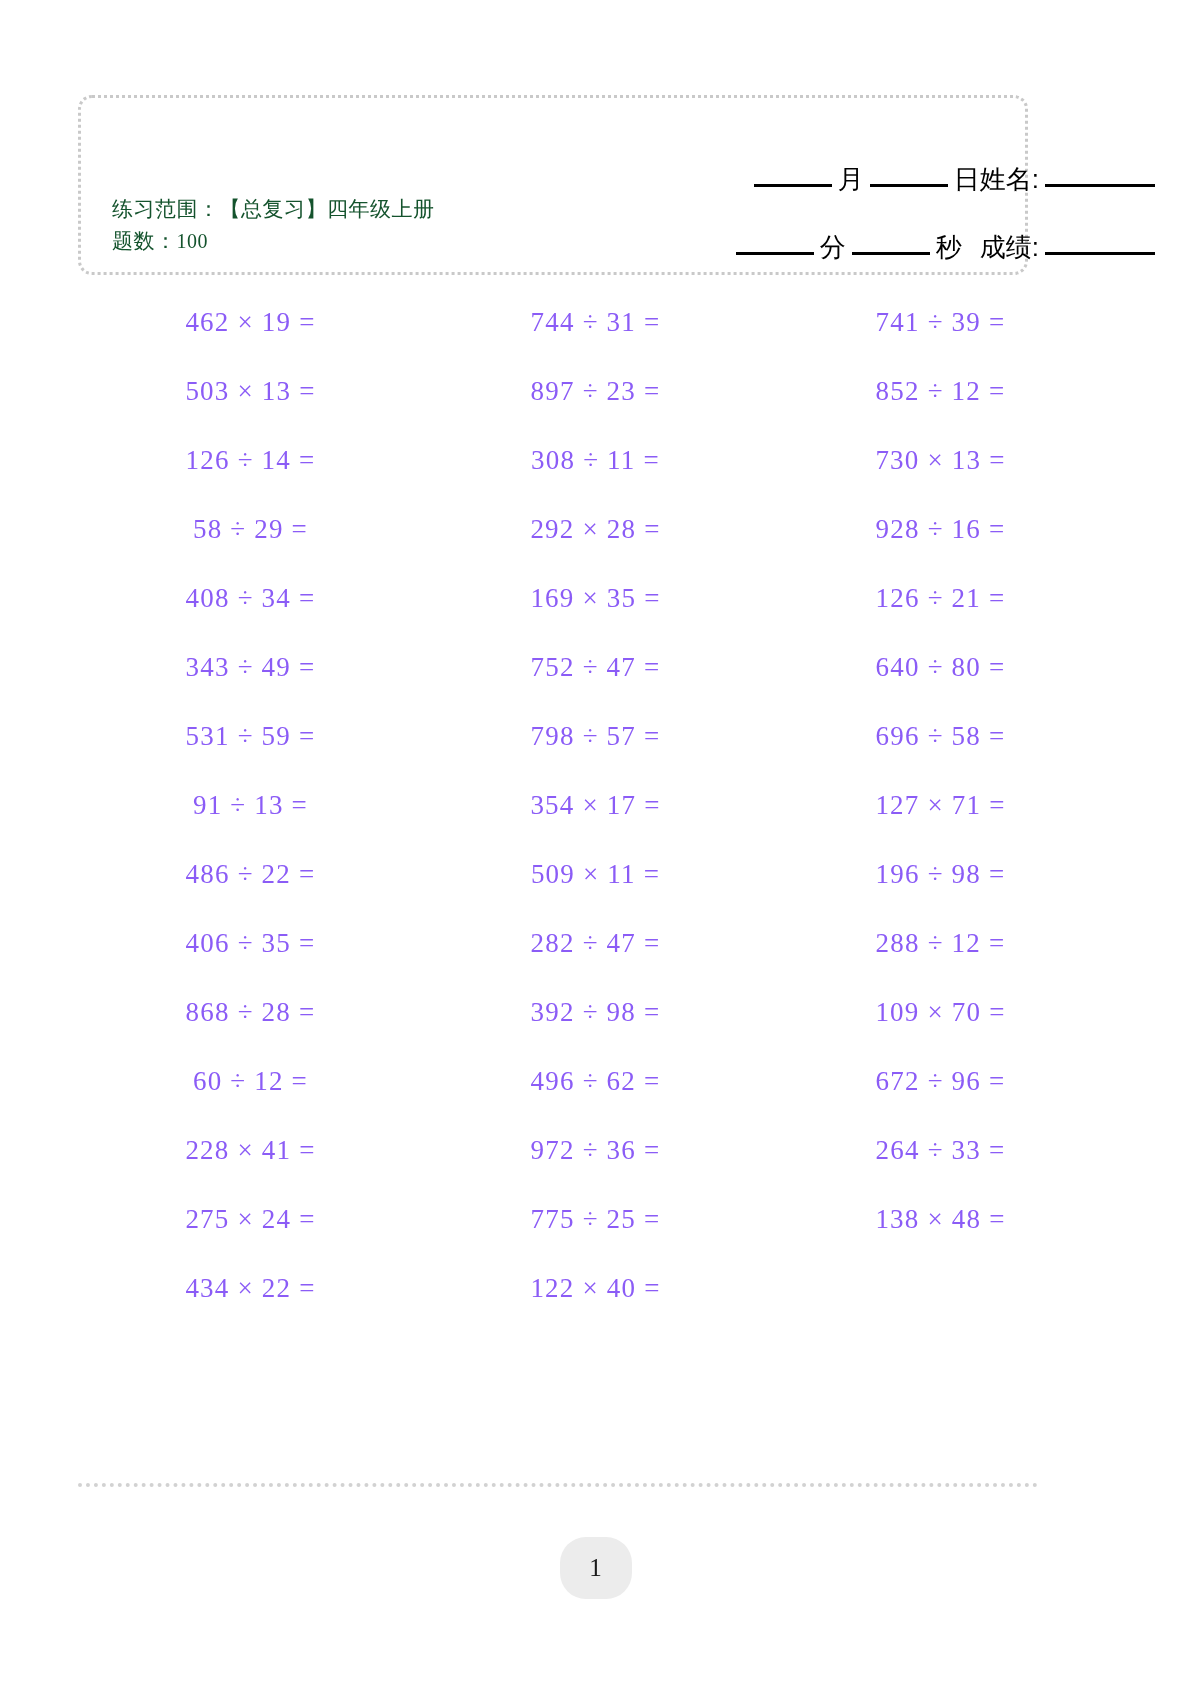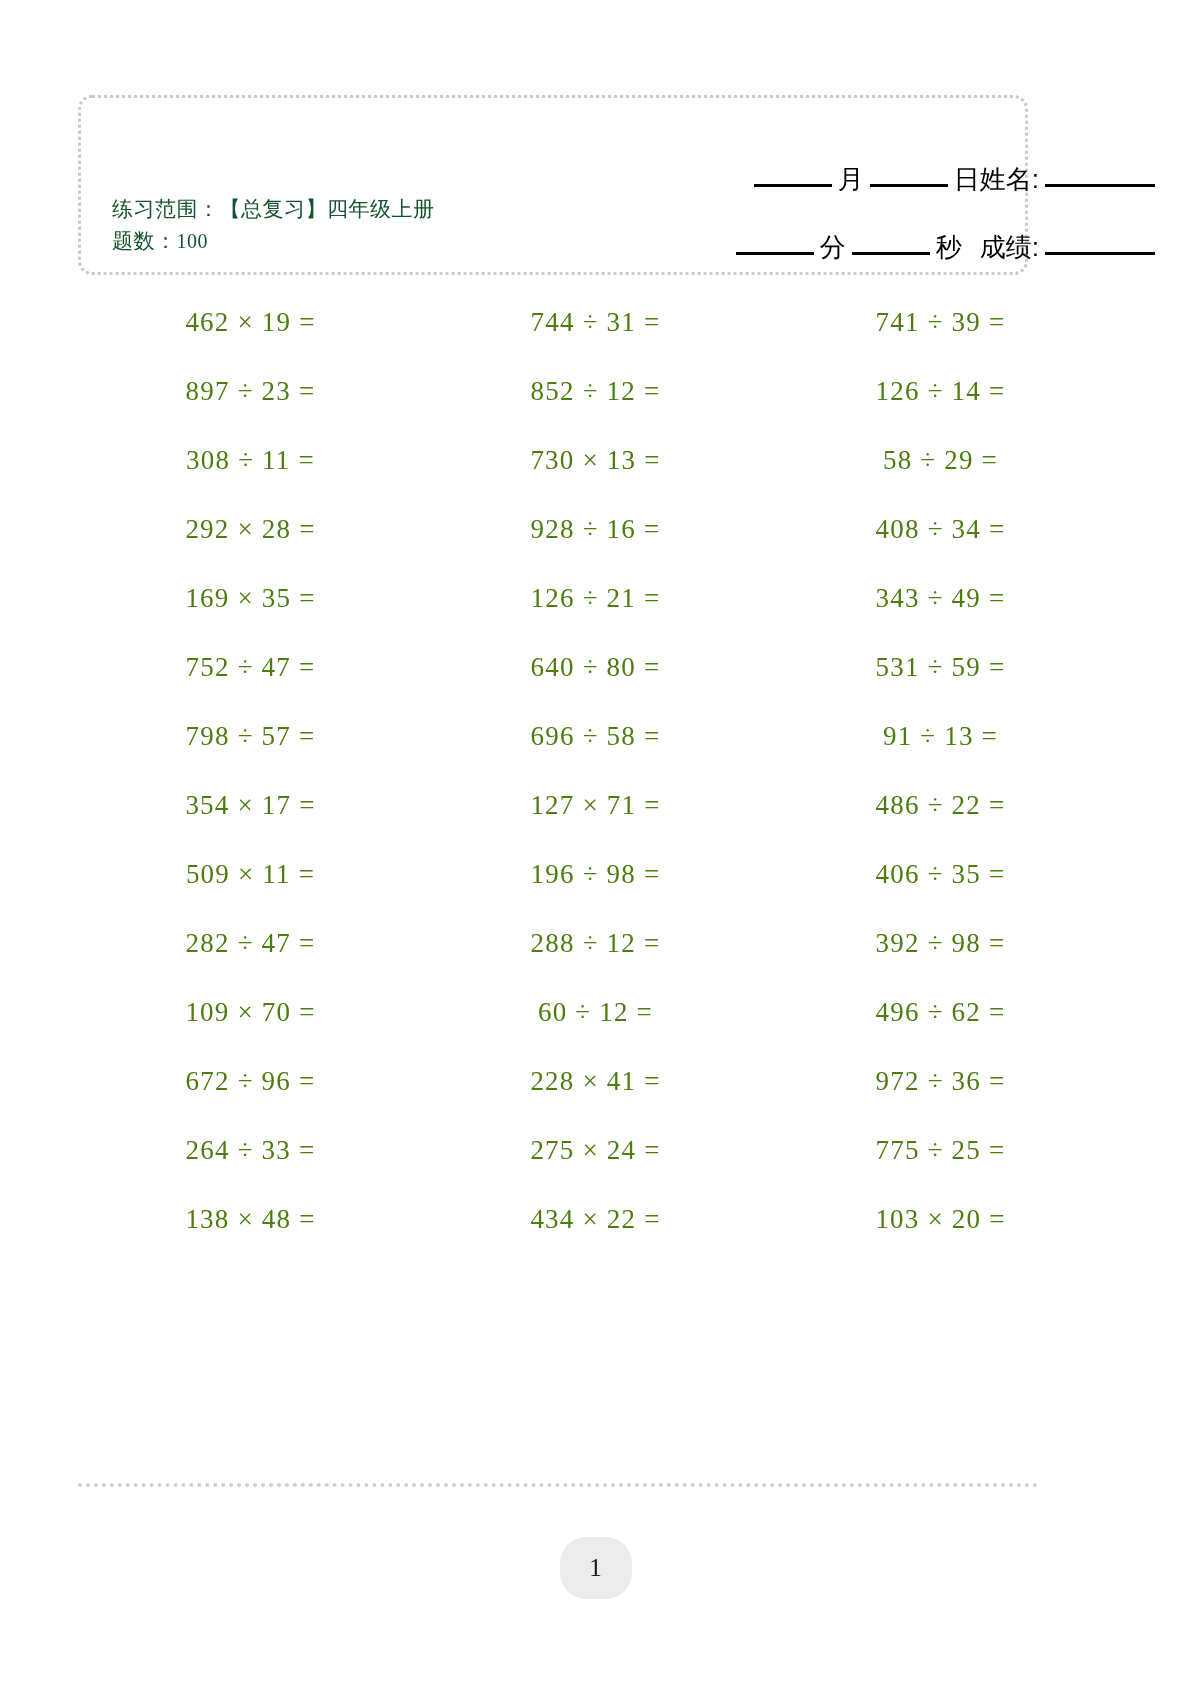--- a/index.html
+++ b/index.html
@@ -104,21 +104,21 @@
     grid-auto-rows: 69px;
     column-gap: 0;
   }
   .cell {
     display: flex;
     align-items: center;
     justify-content: center;
     font-size: 27px;
     letter-spacing: 1.2px;
     white-space: nowrap;
-    color: #4d7c0f;
+    color: #8b5cf6;
   }
 
   
   .footer-divider {
     position: absolute;
     left: 78px;
     top: 1483px;
     width: 960px;
     border-top: 4px dotted #d2d2d2;
   }
@@ -168,20 +168,21 @@
       <span class="unit">秒</span>
       <span class="lbl lbl-tight">成绩:</span>
       <span class="rule rule-lg"></span>
     </div>
   </div>
 
   <div class="problems">
     <div class="cell">462 × 19 =</div>
     <div class="cell">744 ÷ 31 =</div>
     <div class="cell">741 ÷ 39 =</div>
+    <div class="cell">503 × 13 =</div>
     <div class="cell">897 ÷ 23 =</div>
     <div class="cell">852 ÷ 12 =</div>
     <div class="cell">126 ÷ 14 =</div>
     <div class="cell">308 ÷ 11 =</div>
     <div class="cell">730 × 13 =</div>
     <div class="cell">58 ÷ 29 =</div>
     <div class="cell">292 × 28 =</div>
     <div class="cell">928 ÷ 16 =</div>
     <div class="cell">408 ÷ 34 =</div>
     <div class="cell">169 × 35 =</div>
@@ -194,31 +195,32 @@
     <div class="cell">696 ÷ 58 =</div>
     <div class="cell">91 ÷ 13 =</div>
     <div class="cell">354 × 17 =</div>
     <div class="cell">127 × 71 =</div>
     <div class="cell">486 ÷ 22 =</div>
     <div class="cell">509 × 11 =</div>
     <div class="cell">196 ÷ 98 =</div>
     <div class="cell">406 ÷ 35 =</div>
     <div class="cell">282 ÷ 47 =</div>
     <div class="cell">288 ÷ 12 =</div>
+    <div class="cell">868 ÷ 28 =</div>
     <div class="cell">392 ÷ 98 =</div>
     <div class="cell">109 × 70 =</div>
     <div class="cell">60 ÷ 12 =</div>
     <div class="cell">496 ÷ 62 =</div>
     <div class="cell">672 ÷ 96 =</div>
     <div class="cell">228 × 41 =</div>
     <div class="cell">972 ÷ 36 =</div>
     <div class="cell">264 ÷ 33 =</div>
     <div class="cell">275 × 24 =</div>
     <div class="cell">775 ÷ 25 =</div>
     <div class="cell">138 × 48 =</div>
     <div class="cell">434 × 22 =</div>
-    <div class="cell">103 × 20 =</div>
+    <div class="cell">122 × 40 =</div>
   </div>
 
   <div class="footer-divider"></div>
   <div class="page-badge">1</div>
 
 </div>
 
 </body></html>

